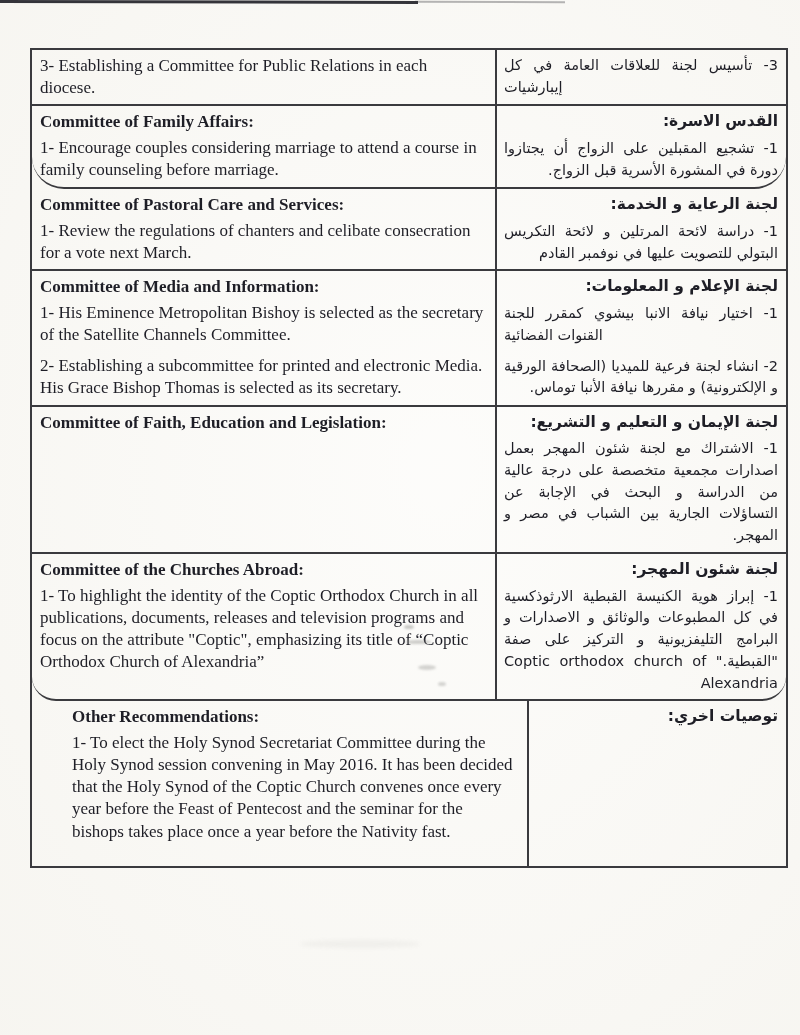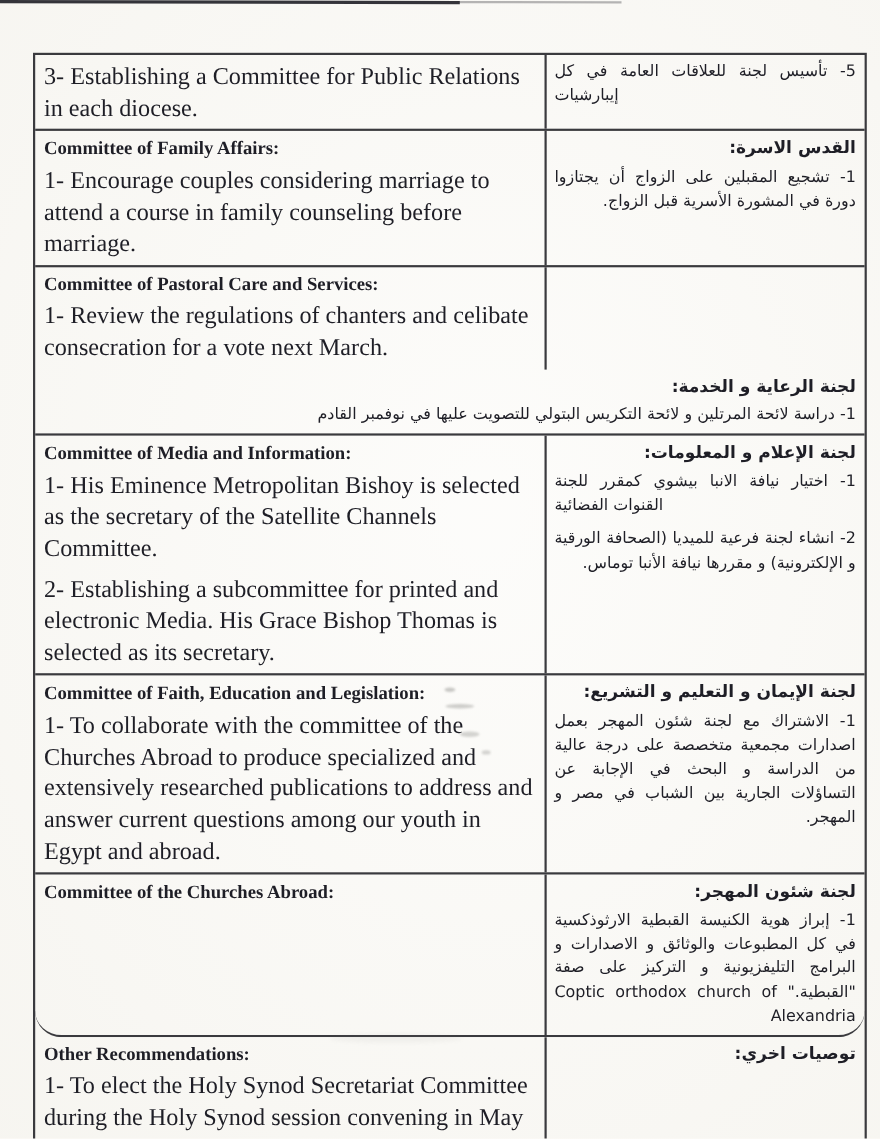--- a/index.html
+++ b/index.html
@@ -44,24 +44,24 @@
     border: 2px solid #3a3a3e;
     border-top-width: 2px;
     box-sizing: border-box;
     background: transparent;
   }
   .t-row {
     display: flex;
     border-bottom: 2px solid #3a3a3e;
     box-sizing: border-box;
   }
-  .t-row:last-child { border-bottom: none; }
+  .t-row:last-child { border-bottom: none; padding-left: 32px; }
   .r1 { min-height: 47px; }
-  .r2 { min-height: 83px; }
-  .r3 { min-height: 76px; flex-direction: column; }
+  .r2 { min-height: 83px; border-radius: 32px; }
+  .r3 { min-height: 76px; }
   .r4 { min-height: 126px; }
   .r5 { min-height: 120px; }
   .r6 { min-height: 146px; border-radius: 24px; }
   .r7 { min-height: 165px; }
   .cell {
     box-sizing: border-box;
     padding: 2px 9px 3px 8px;
   }
   .cell.en {
     width: 465px;
@@ -73,21 +73,21 @@
     font-family: "DejaVu Sans", sans-serif;
     padding: 2px 8px 3px 7px;
   }
   .en .heading {
     font-weight: bold;
     font-size: 17px;
     margin: 3px 0 4px 0;
     line-height: 1.28;
   }
   .en .item {
-    font-size: 22px;
+    font-size: 17px;
     margin: 2px 0 9px 0;
     line-height: 1.3;
   }
   .en .item:last-child { margin-bottom: 2px; }
   .ar .heading {
     font-weight: bold;
     font-size: 15.5px;
     margin: 3px 0 5px 0;
     line-height: 1.4;
   }
@@ -121,21 +121,21 @@
   <div class="top-artifact"></div>
   <div class="top-artifact-faint"></div>
 
   <div class="doc-table">
 
     <div class="t-row r1">
       <div class="cell en">
         <p class="item">3- Establishing a Committee for Public Relations in each diocese.</p>
       </div>
       <div class="cell ar">
-        <p class="item last-left">5- تأسيس لجنة للعلاقات العامة في كل إيبارشيات</p>
+        <p class="item last-left">3- تأسيس لجنة للعلاقات العامة في كل إيبارشيات</p>
       </div>
     </div>
 
     <div class="t-row r2">
       <div class="cell en">
         <p class="heading">Committee of Family Affairs:</p>
         <p class="item">1- Encourage couples considering marriage to attend a course in family counseling before marriage.</p>
       </div>
       <div class="cell ar">
         <p class="heading">القدس الاسرة:</p>
@@ -163,31 +163,31 @@
       <div class="cell ar">
         <p class="heading">لجنة الإعلام و المعلومات:</p>
         <p class="item last-left">1- اختيار نيافة الانبا بيشوي كمقرر للجنة القنوات الفضائية</p>
         <p class="item">2- انشاء لجنة فرعية للميديا (الصحافة الورقية و الإلكترونية) و مقررها نيافة الأنبا توماس.</p>
       </div>
     </div>
 
     <div class="t-row r5">
       <div class="cell en">
         <p class="heading">Committee of Faith, Education and Legislation:</p>
-        <p class="item">1- To collaborate with the committee of the Churches Abroad to produce specialized and extensively researched publications to address and answer current questions among our youth in Egypt and abroad.</p>
       </div>
       <div class="cell ar">
         <p class="heading">لجنة الإيمان و التعليم و التشريع:</p>
         <p class="item">1- الاشتراك مع لجنة شئون المهجر بعمل اصدارات مجمعية متخصصة على درجة عالية من الدراسة و البحث في الإجابة عن التساؤلات الجارية بين الشباب في مصر و المهجر.</p>
       </div>
     </div>
 
     <div class="t-row r6">
       <div class="cell en">
         <p class="heading">Committee of the Churches Abroad:</p>
+        <p class="item">1- To highlight the identity of the Coptic Orthodox Church in all publications, documents, releases and television programs and focus on the attribute "Coptic", emphasizing its title of “Coptic Orthodox Church of Alexandria”</p>
       </div>
       <div class="cell ar">
         <p class="heading">لجنة شئون المهجر:</p>
         <p class="item">1- إبراز هوية الكنيسة القبطية الارثوذكسية في كل المطبوعات والوثائق و الاصدارات و البرامج التليفزيونية و التركيز على صفة "القبطية." Coptic orthodox church of Alexandria</p>
       </div>
     </div>
 
     <div class="t-row r7">
       <div class="cell en">
         <p class="heading">Other Recommendations:</p>

